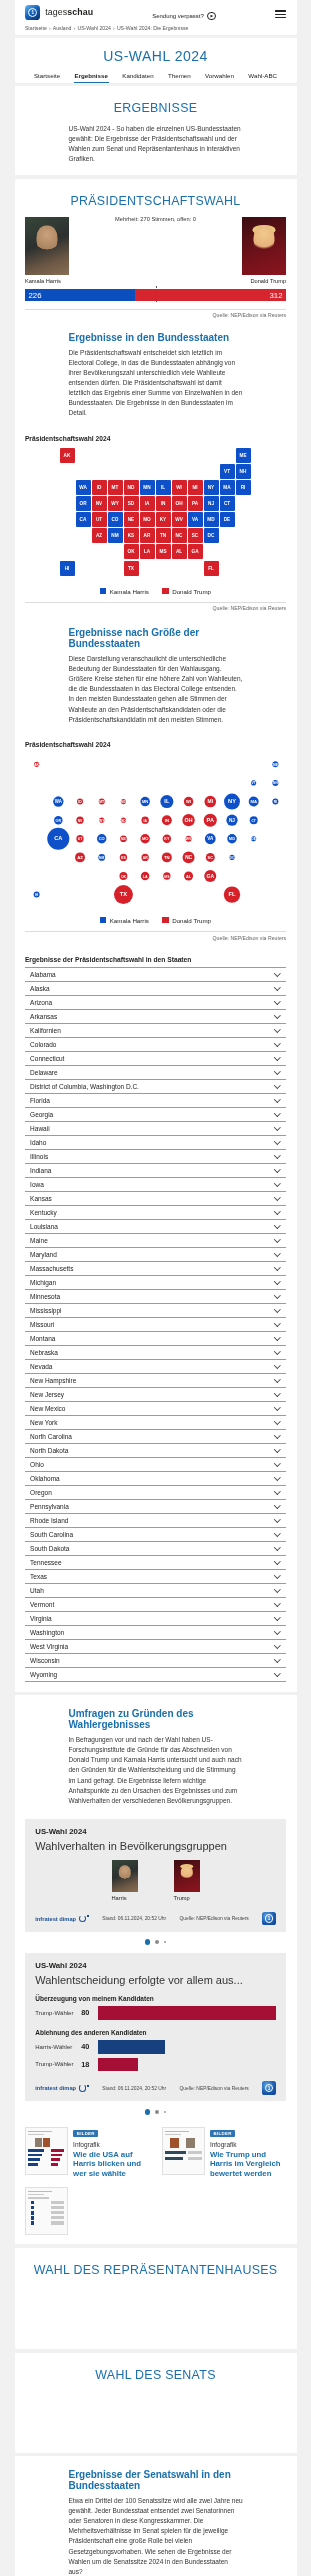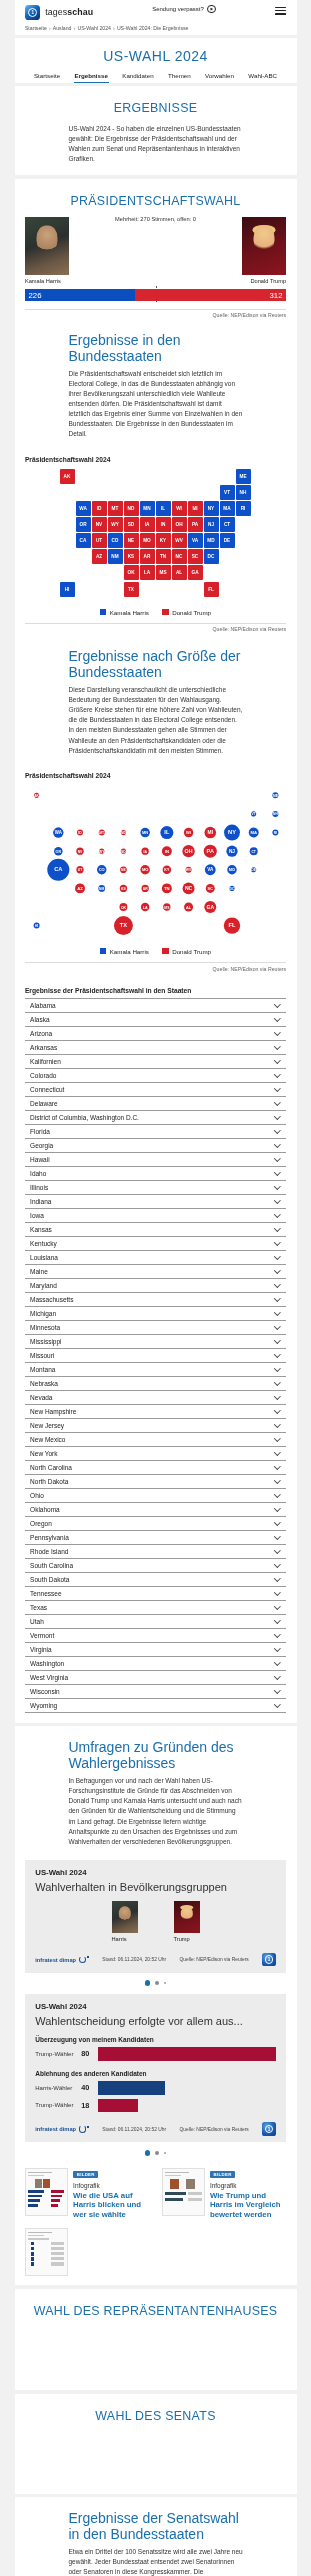--- a/index.html
+++ b/index.html
@@ -1,20 +1,20 @@
 <!DOCTYPE html>
 <html lang="de" style="font-size:8.3px"><head>
 <meta charset="utf-8">
 <style>
   html,body{margin:0;padding:0;background:#f1f1f1;}
   .page{width:311px;margin:0 auto;background:#f1f1f1;font-family:"Liberation Sans",sans-serif;color:#333;padding-bottom:0;}
   .card{width:282px;margin:0 auto 3.6px;background:#fff;box-sizing:border-box;}
   
   .header-card{padding:4.7px 10.4px 3.6px;margin-bottom:3.1px;}
-  .header-top{display:flex;align-items:flex-start;justify-content:space-between;gap:41px;}
+  .header-top{display:flex;align-items:flex-end;justify-content:space-between;gap:41px;}
   .brand{display:flex;align-items:center;gap:4.7px;}
   .ts-icon{width:15.6px;height:15.6px;border-radius:3.6px;background:linear-gradient(140deg,#6cbcf2 0%,#1565c0 45%,#072f6b 100%);display:flex;align-items:center;justify-content:center;flex:none;}
   .ts-globe{width:9.3px;height:9.3px;border:1px solid #fff;border-radius:50%;color:#fff;font-size:4.7px;font-weight:700;display:flex;align-items:center;justify-content:center;box-sizing:border-box;}
   .wordmark{font-size:8.8px;color:#1d1d1b;letter-spacing:0.1px;}
   .wordmark .w2{font-weight:700;}
   .missed{display:flex;align-items:center;gap:3.6px;font-size:6px;color:#222;cursor:pointer;}
   .play-circle{width:8.3px;height:8.3px;border:0.8px solid #222;border-radius:50%;display:flex;align-items:center;justify-content:center;font-size:3.6px;color:#222;box-sizing:border-box;padding-left:0.5px;}
   .burger{width:11.4px;cursor:pointer;}
   .burger span{display:block;height:1.2px;background:#222;margin:2.1px 0;border-radius:0.5px;}
   .breadcrumb{margin-top:4.7px;font-size:5.2px;color:#555;}
@@ -22,21 +22,21 @@
   .crumb-sep{margin:0 2.1px;color:#888;}
   
   .title-card{padding:6.2px 10.4px 0;text-align:center;}
   .page-title{font-size:14px;color:#1a6fad;font-weight:400;letter-spacing:0.5px;margin:4.1px 0 7.3px;}
   .tabs{display:flex;justify-content:center;gap:12.4px;font-size:6.2px;}
   .tab{padding:1px 1px 3.6px;color:#222;cursor:pointer;}
   .tab.active{font-weight:700;border-bottom:1.6px solid #1a6fad;padding-bottom:2.1px;}
   
   .big-heading{font-size:12.4px;color:#1a6fad;font-weight:400;text-align:center;letter-spacing:0.3px;margin:14.5px 0 8.3px;}
   .article{margin-left:54px;width:175px;}
-  .sub-heading{font-size:14px;color:#1a6fad;font-weight:400;margin:0 0 5.2px;}
+  .sub-heading{font-size:10px;color:#1a6fad;font-weight:700;margin:0 0 5.2px;}
   .article-text{font-size:6.5px;line-height:1.55;color:#333;margin:0;}
   .intro-card{padding:0.5px 0 11.4px;}
   
   .pres-card{padding:0.5px 0 9.3px;}
   .cand-strip{display:flex;justify-content:space-between;padding:0 10.4px;position:relative;margin-top:9.3px;}
   .maj-line{position:absolute;left:0;right:0;top:-1.6px;text-align:center;font-size:5.7px;color:#333;}
   .cand{width:44px;}
   .cand-photo{width:44px;height:58px;}
   .photo-harris{background:linear-gradient(160deg,#37463a 0%,#2c302f 45%,#6b5744 75%,#8a6f55 100%);position:relative;}
   .photo-trump{background:linear-gradient(160deg,#3a0d12 0%,#6e1119 55%,#8c1520 100%);position:relative;}

